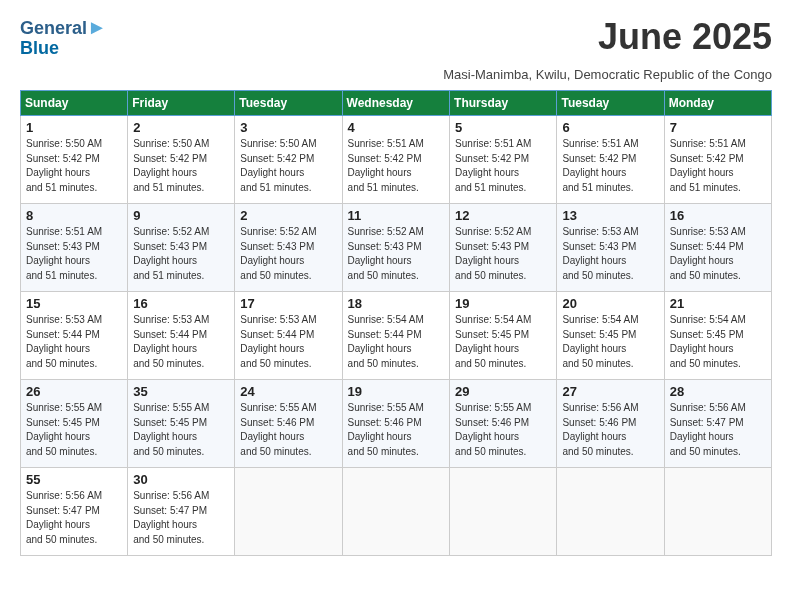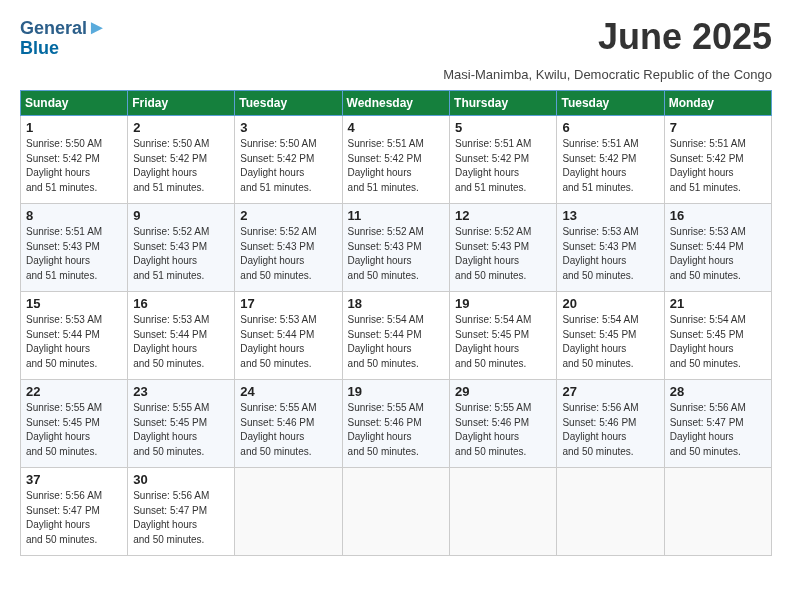--- a/index.html
+++ b/index.html
@@ -310,30 +310,30 @@
         <div class="day-info">
           Sunrise: 5:54 AM<br>
           Sunset: 5:45 PM<br>
           Daylight hours<br>
           and 50 minutes.
         </div>
           </td>
         </tr>
         <tr>
           <td>
-            <span class="day-number">22</span>
+            <span class="day-number">26</span>
         <div class="day-info">
           Sunrise: 5:55 AM<br>
           Sunset: 5:45 PM<br>
           Daylight hours<br>
           and 50 minutes.
         </div>
           </td>
           <td>
-            <span class="day-number">23</span>
+            <span class="day-number">35</span>
         <div class="day-info">
           Sunrise: 5:55 AM<br>
           Sunset: 5:45 PM<br>
           Daylight hours<br>
           and 50 minutes.
         </div>
           </td>
           <td>
             <span class="day-number">24</span>
         <div class="day-info">
@@ -375,21 +375,21 @@
         <div class="day-info">
           Sunrise: 5:56 AM<br>
           Sunset: 5:47 PM<br>
           Daylight hours<br>
           and 50 minutes.
         </div>
           </td>
         </tr>
         <tr>
           <td>
-            <span class="day-number">37</span>
+            <span class="day-number">55</span>
         <div class="day-info">
           Sunrise: 5:56 AM<br>
           Sunset: 5:47 PM<br>
           Daylight hours<br>
           and 50 minutes.
         </div>
           </td>
           <td>
             <span class="day-number">30</span>
         <div class="day-info">

